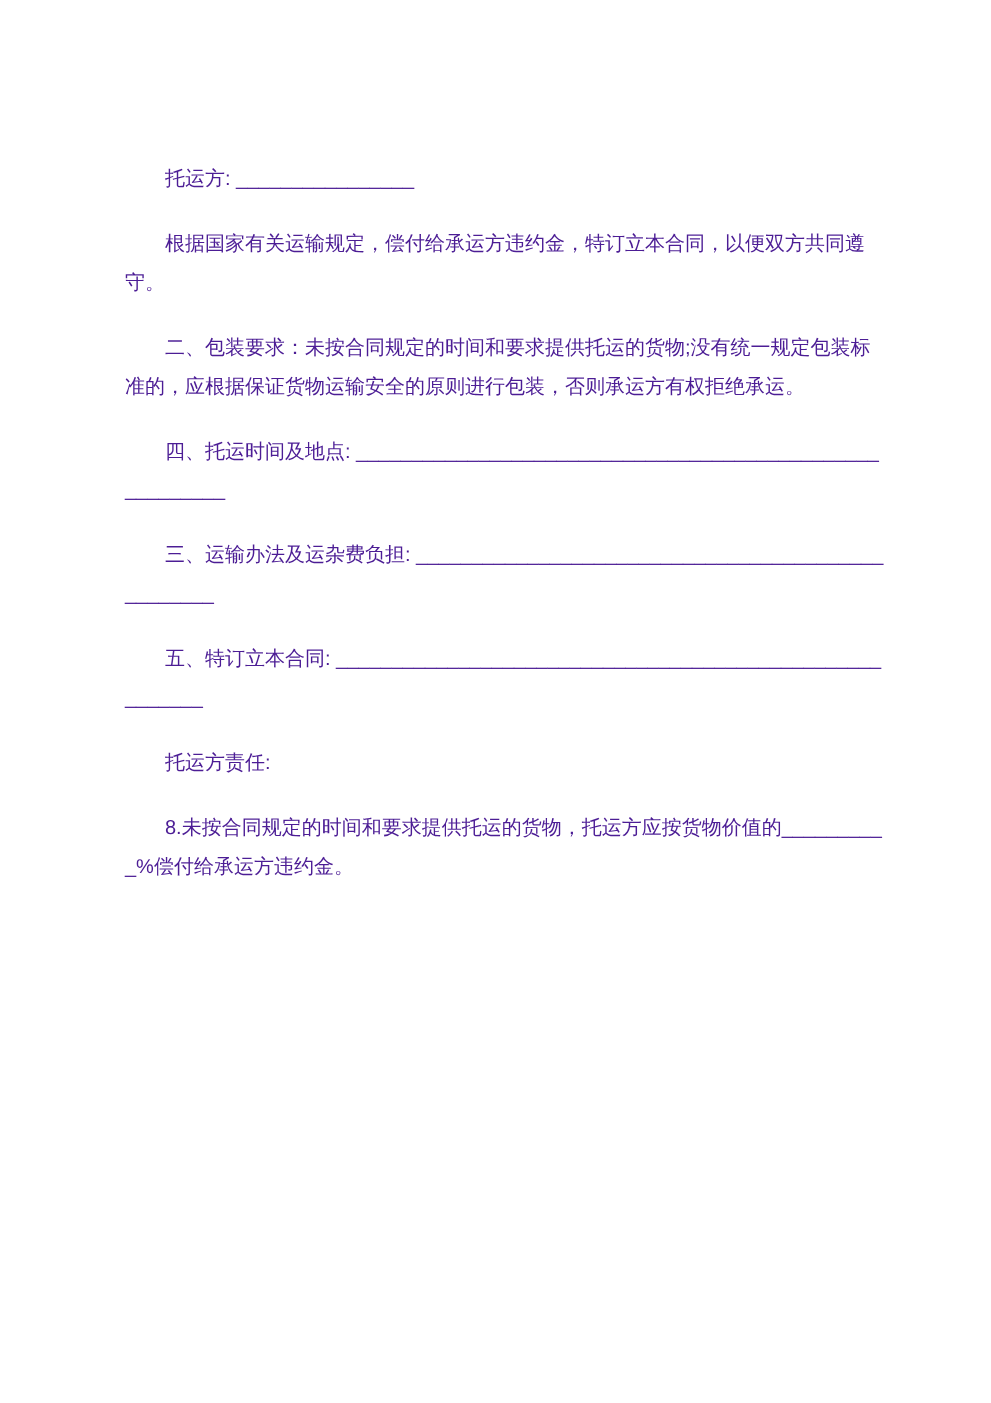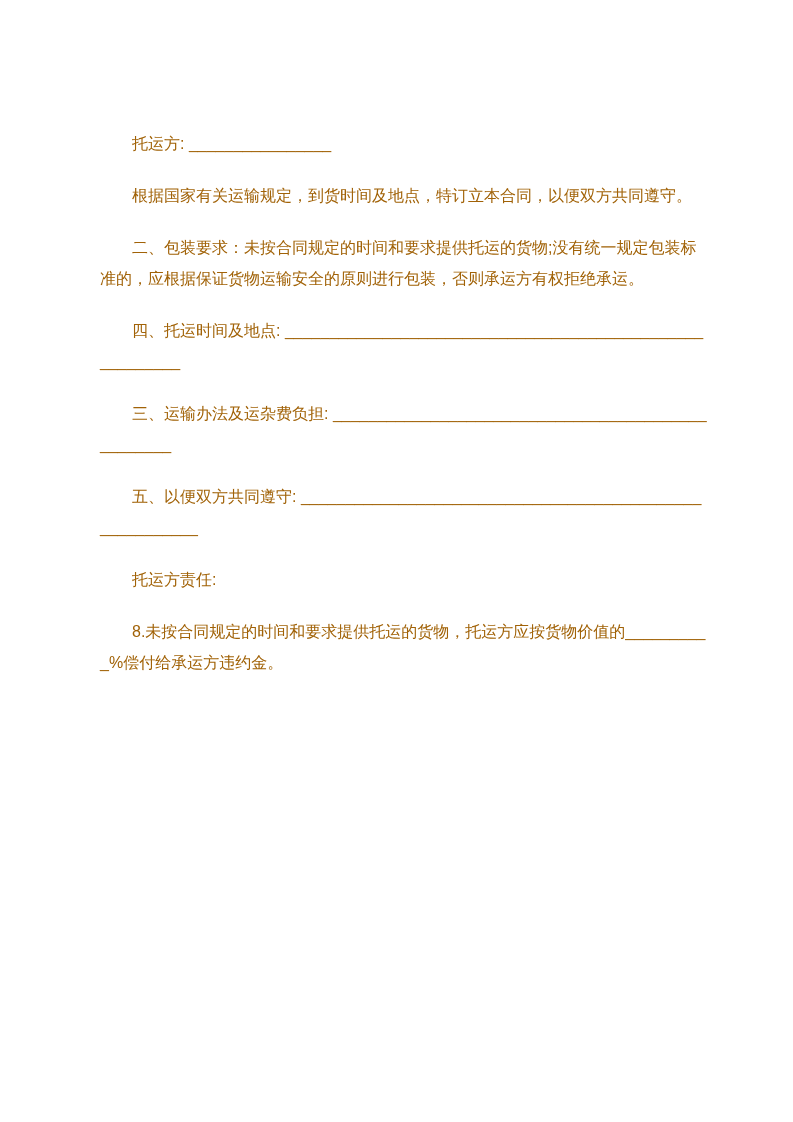--- a/index.html
+++ b/index.html
@@ -13,35 +13,35 @@
     overflow: hidden;
   }
   .page {
     width: 793px;
     height: 1122px;
     box-sizing: border-box;
     padding: 128px 83px 40px 100px;
     background: #ffffff;
     font-family: "Liberation Sans", "DejaVu Sans", sans-serif;
     font-size: 16px;
-    color: #a16207;
+    color: #4c1d95;
   }
   .para {
     margin: 0 0 21px 0;
     line-height: 31px;
     text-indent: 2em;
     word-break: break-all;
     white-space: normal;
   }
 </style>
 </head>
 <body>
 
 <div class="page">
   <p class="para">托运方: ________________</p>
-  <p class="para">根据国家有关运输规定，到货时间及地点，特订立本合同，以便双方共同遵守。</p>
+  <p class="para">根据国家有关运输规定，偿付给承运方违约金，特订立本合同，以便双方共同遵守。</p>
   <p class="para">二、包装要求：未按合同规定的时间和要求提供托运的货物;没有统一规定包装标准的，应根据保证货物运输安全的原则进行包装，否则承运方有权拒绝承运。</p>
   <p class="para">四、托运时间及地点: ________________________________________________________</p>
   <p class="para">三、运输办法及运杂费负担: __________________________________________________</p>
-  <p class="para">五、以便双方共同遵守: ________________________________________________________</p>
+  <p class="para">五、特订立本合同: ________________________________________________________</p>
   <p class="para">托运方责任:</p>
   <p class="para">8.未按合同规定的时间和要求提供托运的货物，托运方应按货物价值的__________%偿付给承运方违约金。</p>
 </div>
 
 </body></html>

